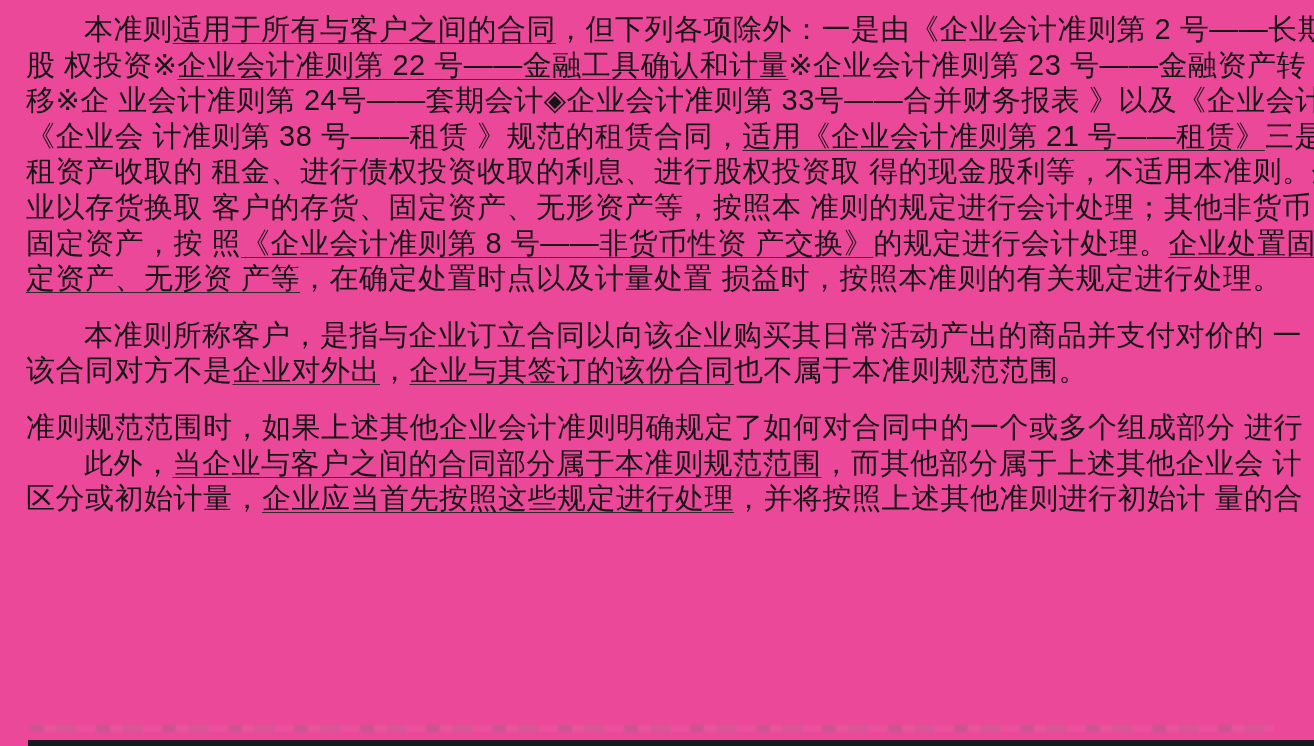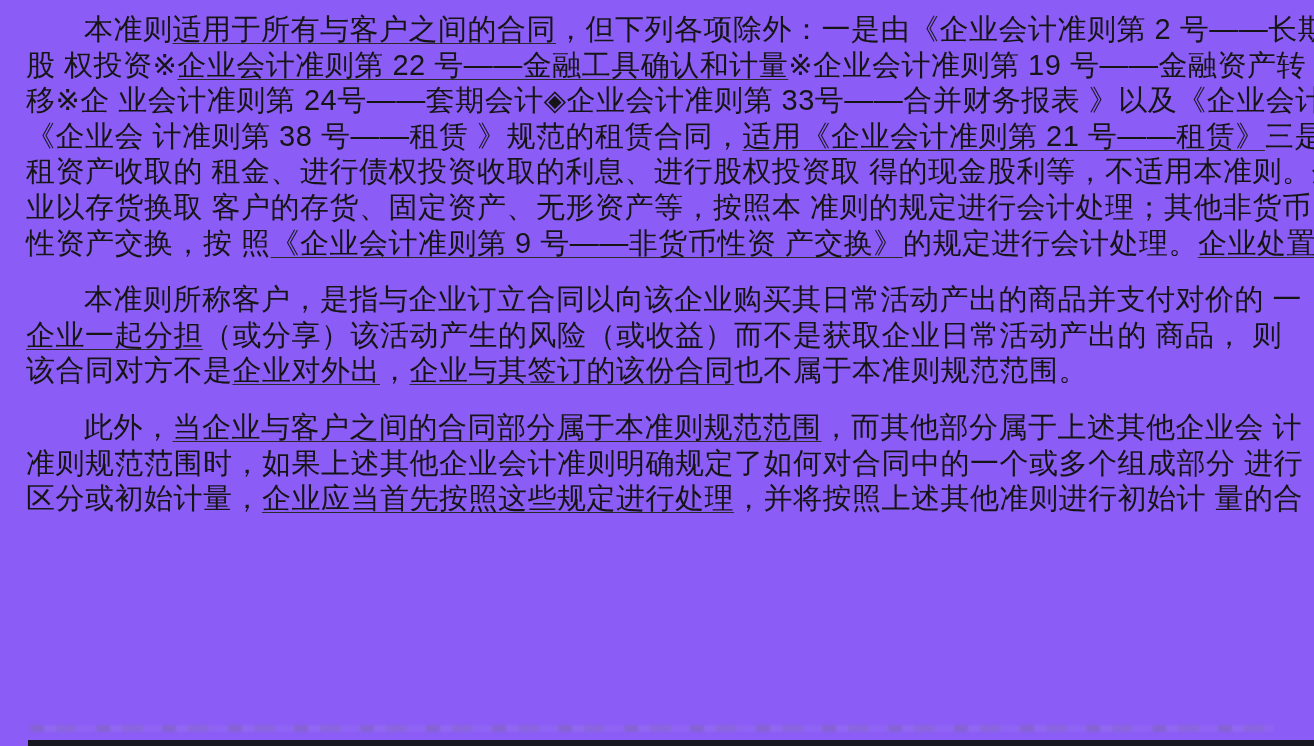--- a/index.html
+++ b/index.html
@@ -65,37 +65,37 @@
     position: absolute;
     left: 28px;
     right: 0;
     bottom: 0;
     height: 6px;
   }
 </style>
 </head>
 <body>
 
-<div class="page" style="background: #8b5cf6;">
+<div class="page" style="background: #ec4899;">
   <div class="doc" id="doc" style="color: rgb(21, 21, 21);">
       <div class="para">
         <div class="line indent"><span class="seg">本准则</span><span class="seg u">适用于所有与客户之间的合同</span><span class="seg">，但下列各项除外：一是由《企业会计准则第 2 号——长期</span></div>
-        <div class="line"><span class="seg">股 权投资※</span><span class="seg u">企业会计准则第 22 号——金融工具确认和计量</span><span class="seg">※企业会计准则第 19 号——金融资产转</span></div>
+        <div class="line"><span class="seg">股 权投资※</span><span class="seg u">企业会计准则第 22 号——金融工具确认和计量</span><span class="seg">※企业会计准则第 23 号——金融资产转</span></div>
         <div class="line"><span class="seg">移※企 业会计准则第 24号——套期会计◈企业会计准则第 33号——合并财务报表 》以及《企业会计准</span></div>
         <div class="line"><span class="seg">《企业会 计准则第 38 号——租赁 》规范的租赁合同，</span><span class="seg u">适用《企业会计准则第 21 号——租赁》</span><span class="seg">三是由</span></div>
         <div class="line"><span class="seg">租资产收取的 租金、进行债权投资收取的利息、进行股权投资取 得的现金股利等，不适用本准则。企</span></div>
         <div class="line"><span class="seg">业以存货换取 客户的存货、固定资产、无形资产等，按照本 准则的规定进行会计处理；其他非货币</span></div>
-        <div class="line"><span class="seg">性资产交换，按 照</span><span class="seg u">《企业会计准则第 9 号——非货币性资 产交换》</span><span class="seg">的规定进行会计处理。</span><span class="seg u">企业处置固</span></div>
+        <div class="line"><span class="seg">固定资产，按 照</span><span class="seg u">《企业会计准则第 8 号——非货币性资 产交换》</span><span class="seg">的规定进行会计处理。</span><span class="seg u">企业处置固</span></div>
+        <div class="line"><span class="seg u">定资产、无形资 产等</span><span class="seg">，在确定处置时点以及计量处置 损益时，按照本准则的有关规定进行处理。</span></div>
       </div>
       <div class="para">
         <div class="line indent"><span class="seg">本准则所称客户，是指与企业订立合同以向该企业购买其日常活动产出的商品并支付对价的 一</span></div>
-        <div class="line"><span class="seg u">企业一起分担</span><span class="seg">（或分享）该活动产生的风险（或收益）而不是获取企业日常活动产出的 商品， 则</span></div>
         <div class="line"><span class="seg">该合同对方不是</span><span class="seg u">企业对外出</span><span class="seg">，</span><span class="seg u">企业与其签订的该份合同</span><span class="seg">也不属于本准则规范范围。</span></div>
       </div>
       <div class="para">
+        <div class="line"><span class="seg">准则规范范围时，如果上述其他企业会计准则明确规定了如何对合同中的一个或多个组成部分 进行</span></div>
         <div class="line indent"><span class="seg">此外，</span><span class="seg u">当企业与客户之间的合同部分属于本准则规范范围</span><span class="seg">，而其他部分属于上述其他企业会 计</span></div>
-        <div class="line"><span class="seg">准则规范范围时，如果上述其他企业会计准则明确规定了如何对合同中的一个或多个组成部分 进行</span></div>
         <div class="line"><span class="seg">区分或初始计量，</span><span class="seg u">企业应当首先按照这些规定进行处理</span><span class="seg">，并将按照上述其他准则进行初始计 量的合</span></div>
       </div>
     </div>
   <div class="smudge"></div>
   <div class="bottom-bar" id="bottom-bar" style="background: rgb(24, 24, 32);"></div>
 </div>
 
 </body></html>

